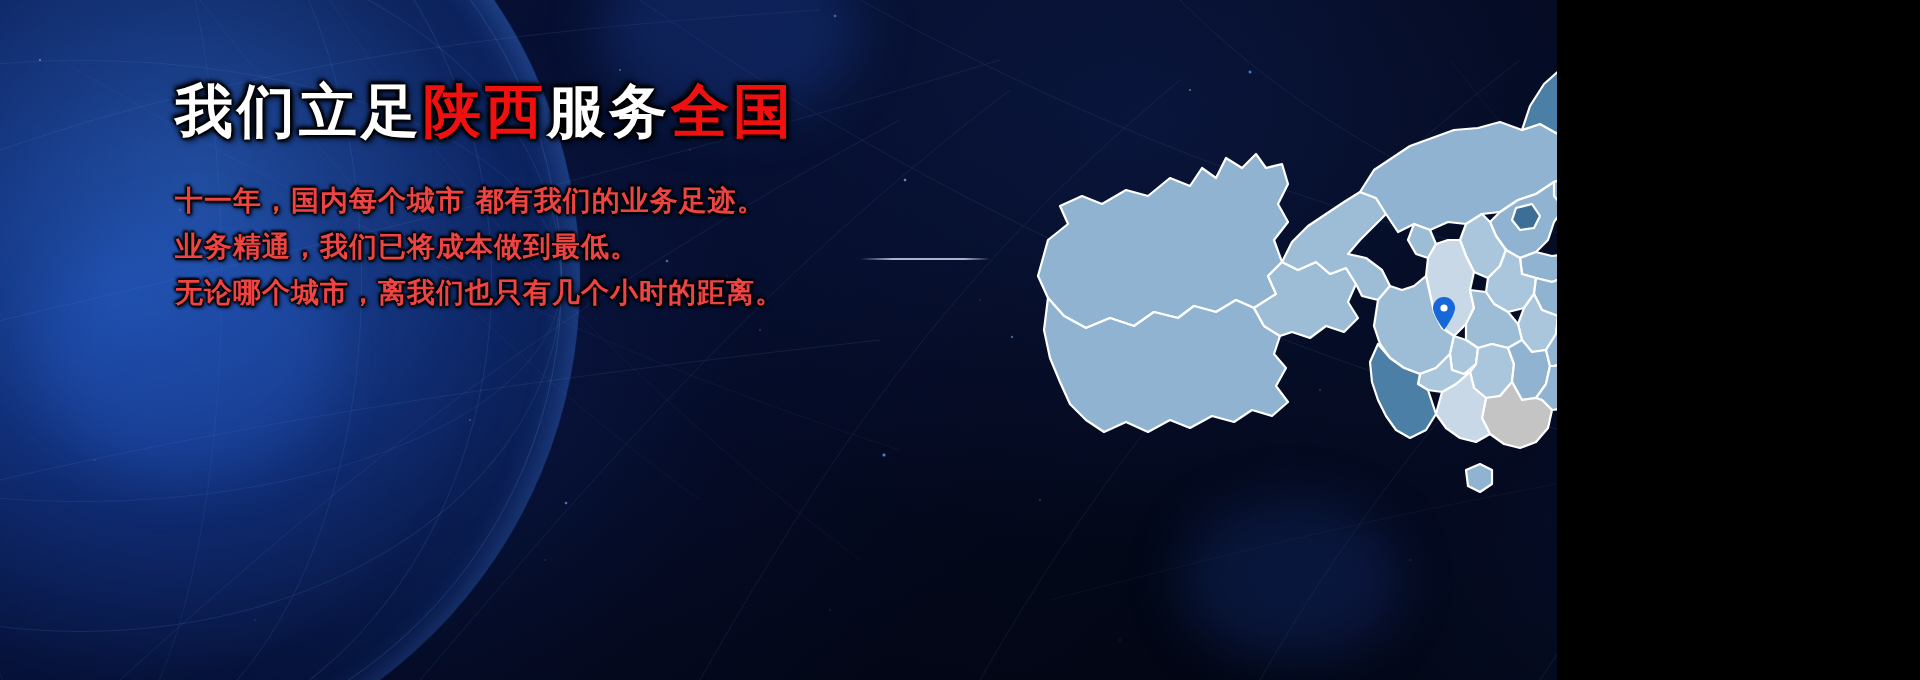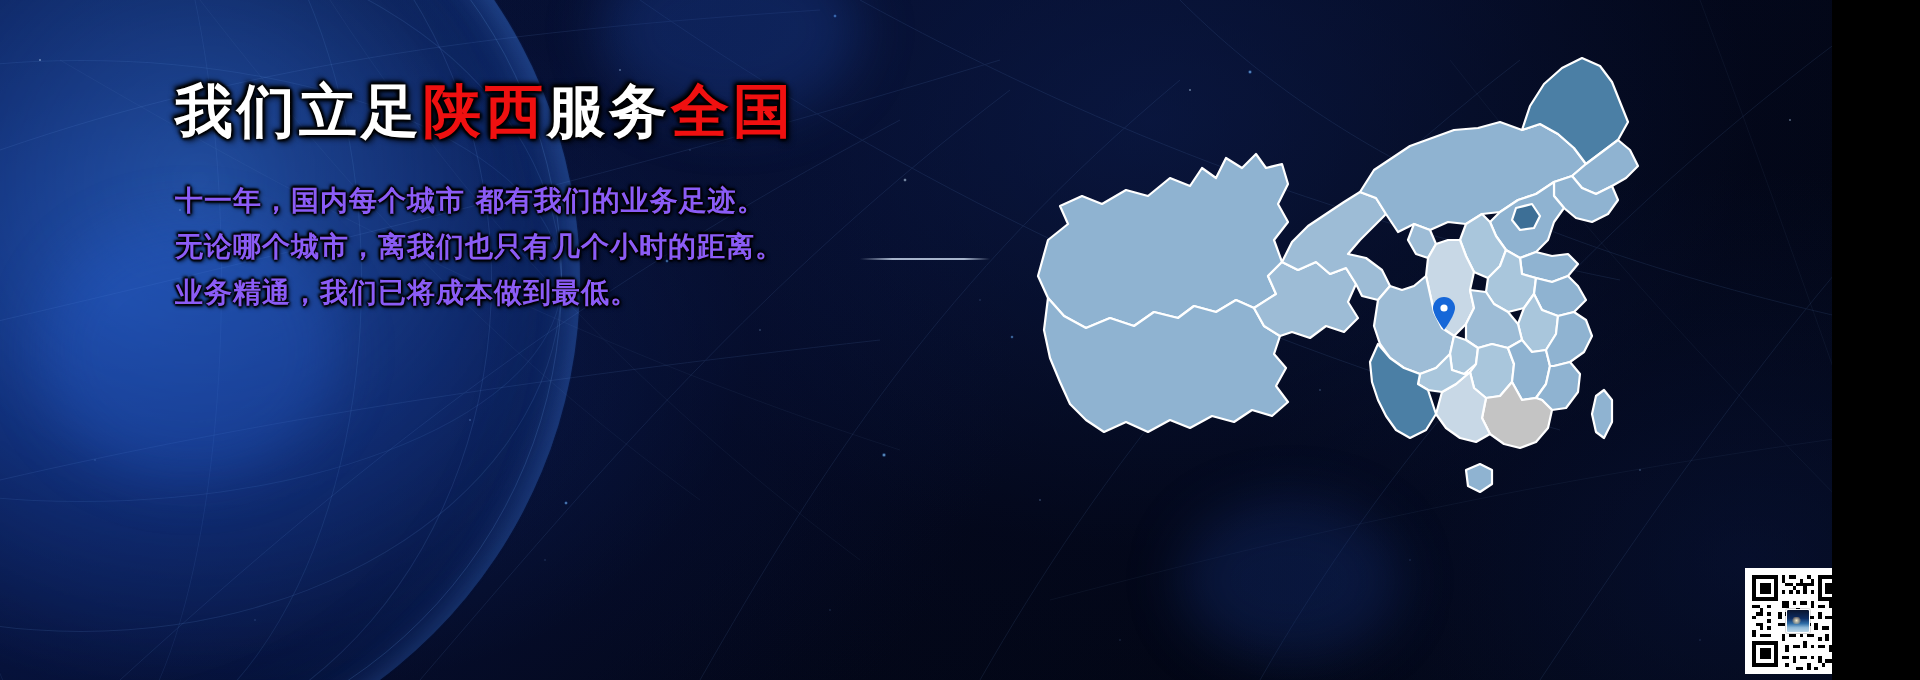--- a/index.html
+++ b/index.html
@@ -2,21 +2,21 @@
 <html><head>
 <meta charset="utf-8">
 <style>
   html, body {
     margin: 0;
     padding: 0;
     background: #000;
   }
   #banner {
     position: relative;
-    width: 1832px;
+    width: 1557px;
     height: 680px;
     overflow: hidden;
     font-family: "DejaVu Sans", "Liberation Sans", sans-serif;
     background-color: #050a20;
   }
 
   
   .bg-base {
     position: absolute;
     inset: 0;
@@ -147,21 +147,21 @@
 
   .body-lines {
     margin-top: 38px;
   }
   .body-line {
     font-size: 28px;
     line-height: 46px;
     font-weight: 700;
     letter-spacing: 1px;
     white-space: nowrap;
-    color: #8b5cf6;
+    color: #ef4444;
     text-shadow:
       -1.6px 0 2px #000, 1.6px 0 2px #000, 0 -1.6px 2px #000, 0 1.6px 2px #000,
       -2px -2px 3px rgba(0,0,0,0.85), 2px 2px 4px rgba(0,0,0,0.85);
   }
   .rule-line {
     position: absolute;
     left: 860px;
     top: 258px;
     width: 130px;
     height: 2px;
@@ -260,22 +260,22 @@
 
   <div class="glow-blob" style="left:600px; top:-60px; width:260px; height:180px; background:rgba(28,70,160,0.35);"></div>
   <div class="glow-blob" style="left:1180px; top:500px; width:220px; height:160px; background:rgba(22,56,140,0.30);"></div>
   <div class="glow-blob" style="left:40px; top:220px; width:300px; height:260px; background:rgba(35,90,200,0.30);"></div>
 
   <div class="text-block">
     <div class="headline"><span>我们立足</span><span class="hl-red">陕西</span><span>服务</span><span class="hl-red">全国</span></div>
 
     <div class="body-lines">
       <div class="body-line">十一年，国内每个城市 都有我们的业务足迹。</div>
+      <div class="body-line">业务精通，我们已将成本做到最低。</div>
       <div class="body-line">无论哪个城市，离我们也只有几个小时的距离。</div>
-      <div class="body-line">业务精通，我们已将成本做到最低。</div>
     </div>
   </div>
 
   <div class="rule-line"></div>
 
   <div class="map-wrap">
     <svg width="620" height="560" viewBox="0 0 620 560">
       <g stroke="#ffffff" stroke-width="2.2" stroke-linejoin="round">
 
         <path fill="#8fb3d1" d="M8,258 L18,222 L38,206 L30,188 L52,178 L72,186 L96,172 L118,178 L140,160 L160,168 L172,150

